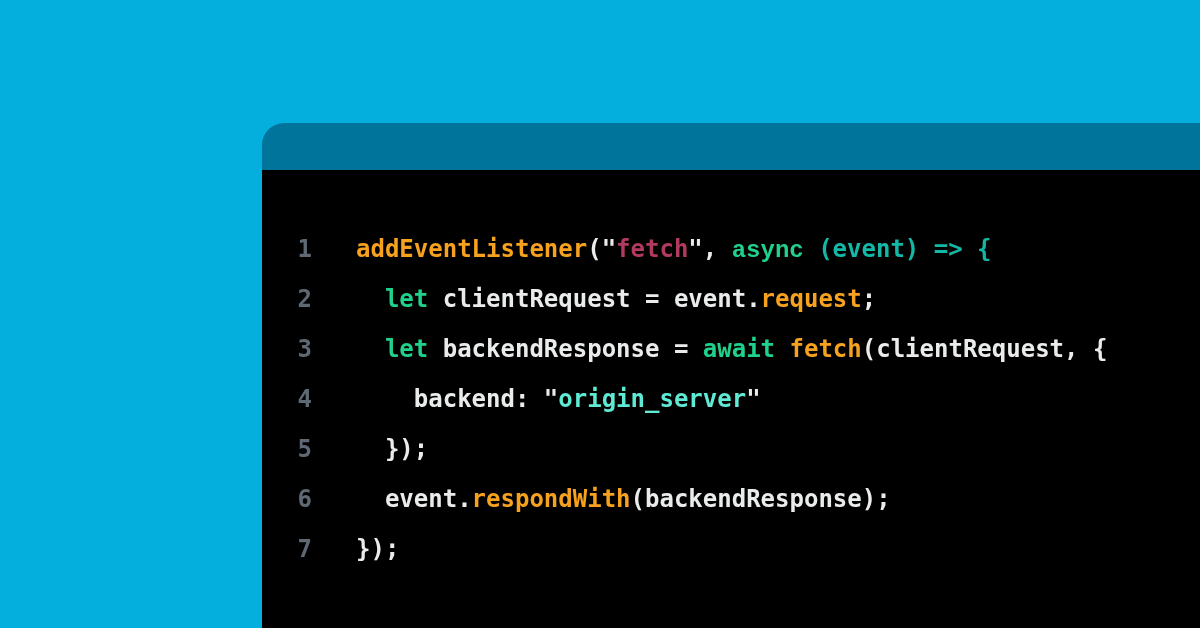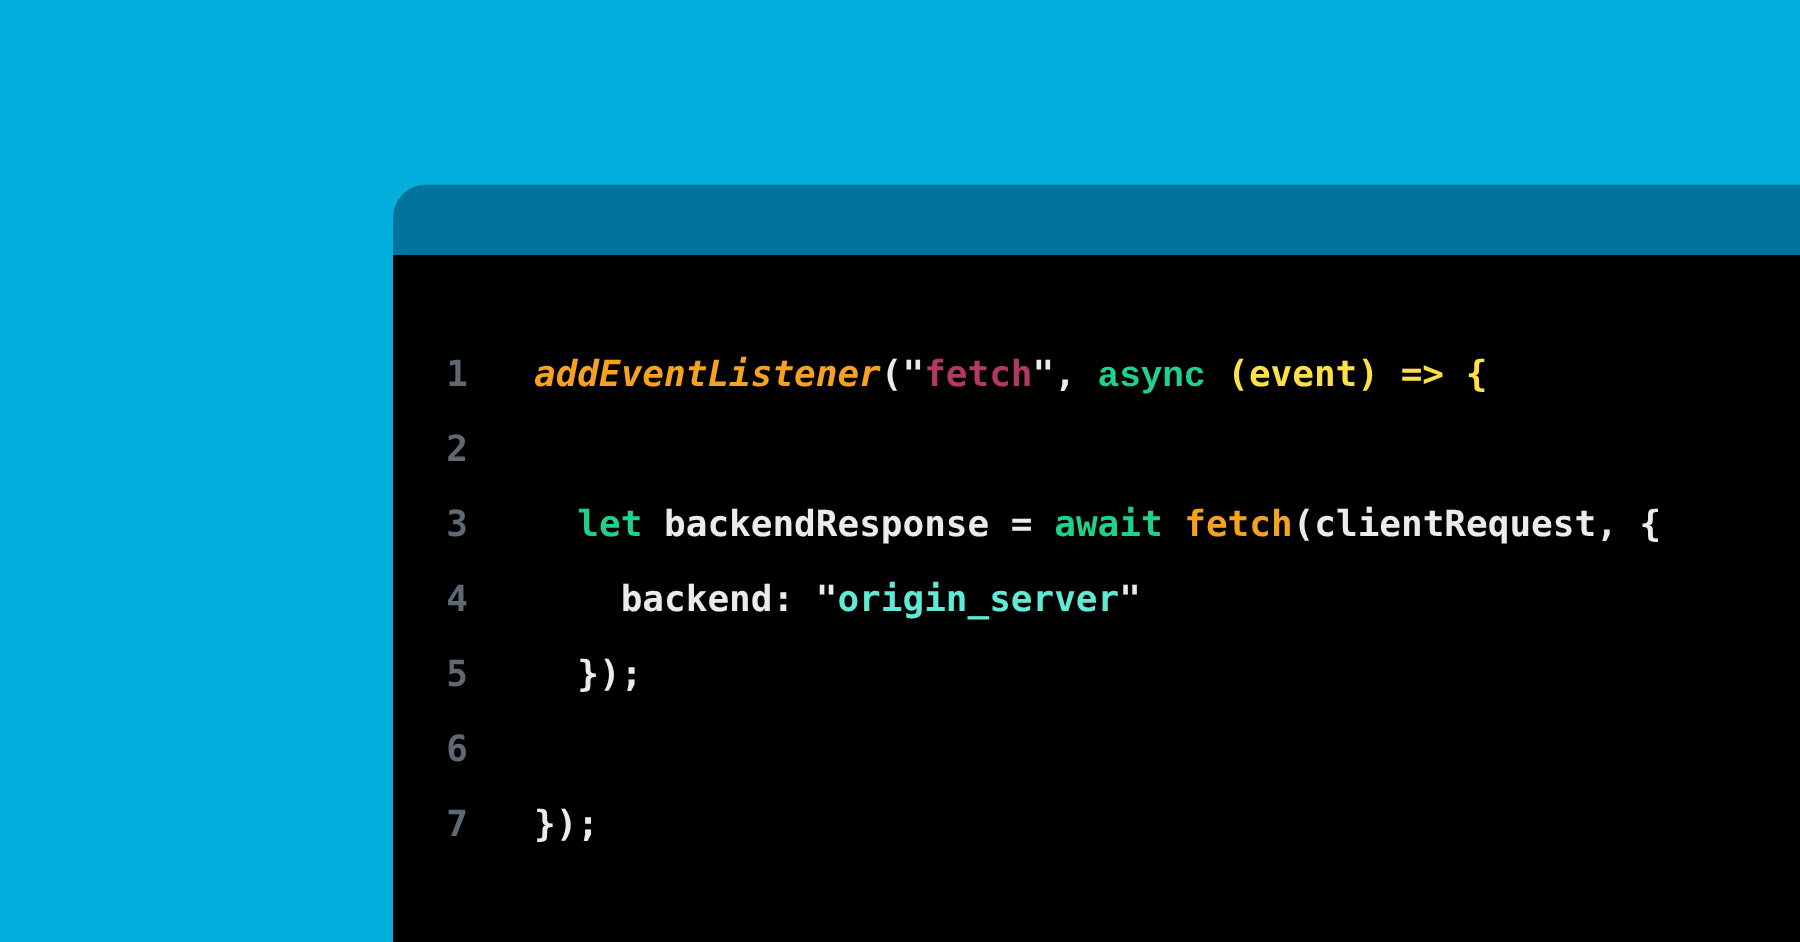--- a/index.html
+++ b/index.html
@@ -60,39 +60,41 @@
 </head>
 <body>
 
 <div class="stage" style="--bg: #04AFDE; --titlebar: #00749B; --editor-bg: #000000; --line-number: #5E6973; --plain: #EAECEB;">
   <div class="code-window">
     <div class="titlebar"></div>
     <div class="editor">
       <div id="lines">
           <div class="code-line">
             <span class="line-number">1</span>
-            <span class="line-code"><span style="color: rgb(246, 162, 31); font-style: italic;">addEventListener</span><span style="color: rgb(234, 236, 235);">("</span><span style="color: rgb(177, 58, 94);">fetch</span><span style="color: rgb(234, 236, 235);">", </span><span style="color: rgb(32, 209, 139); font-family: Liberation Mono, monospace;">async</span><span style="color: #fde047;"> (event) =&gt; {</span></span>
+            <span class="line-code"><span style="color: rgb(246, 162, 31);">addEventListener</span><span style="color: rgb(234, 236, 235);">("</span><span style="color: rgb(177, 58, 94);">fetch</span><span style="color: rgb(234, 236, 235);">", </span><span style="color: rgb(32, 209, 139); font-family: Liberation Mono, monospace;">async</span><span style="color: #14b8a6;"> (event) =&gt; {</span></span>
           </div>
           <div class="code-line">
             <span class="line-number">2</span>
+            <span class="line-code"><span style="color: rgb(234, 236, 235);">  </span><span style="color: rgb(32, 209, 139);">let</span><span style="color: rgb(234, 236, 235);"> clientRequest = event.</span><span style="color: rgb(246, 162, 31);">request</span><span style="color: rgb(234, 236, 235);">;</span></span>
           </div>
           <div class="code-line">
             <span class="line-number">3</span>
             <span class="line-code"><span style="color: rgb(234, 236, 235);">  </span><span style="color: rgb(32, 209, 139);">let</span><span style="color: rgb(234, 236, 235);"> backendResponse = </span><span style="color: rgb(32, 209, 139);">await</span><span style="color: rgb(234, 236, 235);"> </span><span style="color: rgb(246, 162, 31);">fetch</span><span style="color: rgb(234, 236, 235);">(clientRequest, {</span></span>
           </div>
           <div class="code-line">
             <span class="line-number">4</span>
             <span class="line-code"><span style="color: rgb(234, 236, 235);">    backend: "</span><span style="color: #5eead4;">origin_server</span><span style="color: rgb(234, 236, 235);">"</span></span>
           </div>
           <div class="code-line">
             <span class="line-number">5</span>
             <span class="line-code"><span style="color: rgb(234, 236, 235);">  });</span></span>
           </div>
           <div class="code-line">
             <span class="line-number">6</span>
+            <span class="line-code"><span style="color: rgb(234, 236, 235);">  event.</span><span style="color: rgb(246, 162, 31);">respondWith</span><span style="color: rgb(234, 236, 235);">(backendResponse);</span></span>
           </div>
           <div class="code-line">
             <span class="line-number">7</span>
             <span class="line-code"><span style="color: rgb(234, 236, 235);">});</span></span>
           </div>
         </div>
     </div>
   </div>
 </div>
 

